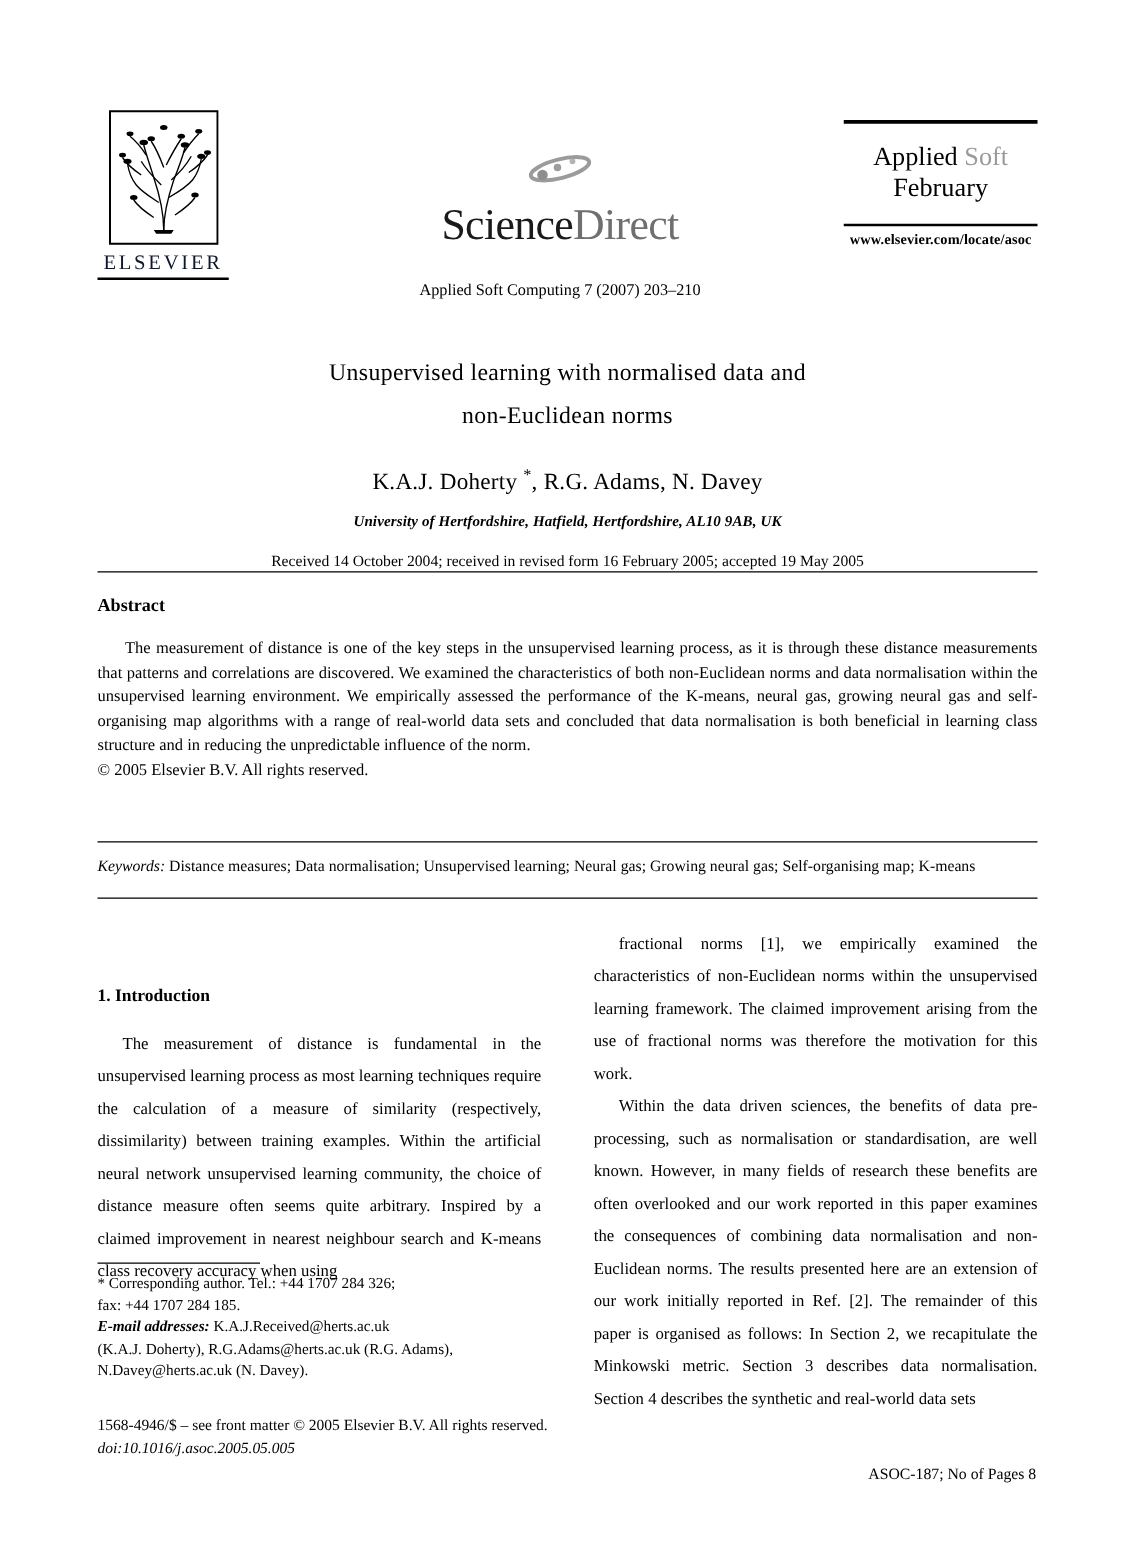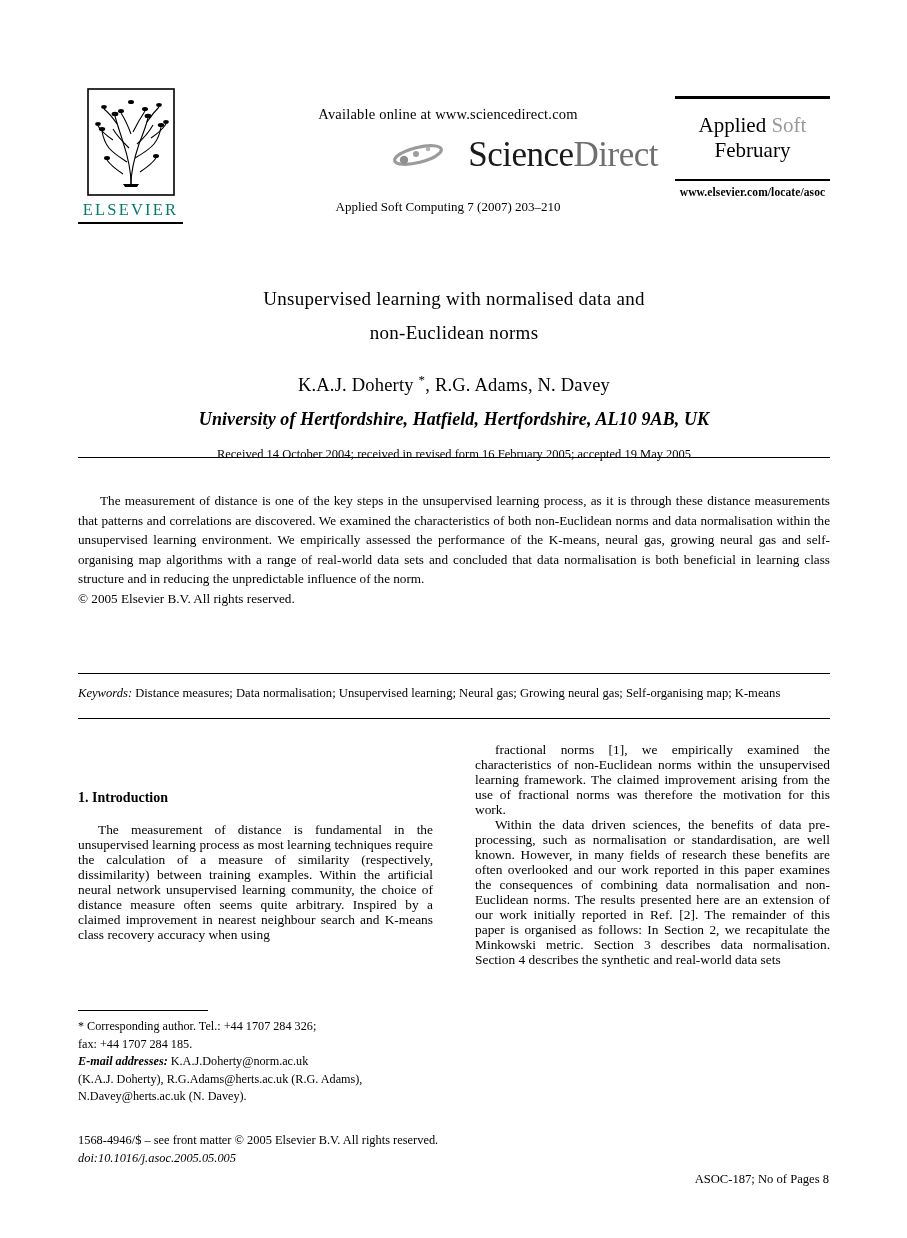--- a/index.html
+++ b/index.html
@@ -36,21 +36,21 @@
     top: 0px;
     width: 105px;
     text-align: center;
   }
   .tree-svg { display: block; margin: 0 auto; }
   .elsevier-word {
     font-family: "Liberation Serif", serif;
     font-size: 16.5px;
     letter-spacing: 2.2px;
     margin-top: 4px;
-    color: #0f766e;
+    color: #0f172a;
   }
   .elsevier-rule {
     width: 100%;
     height: 1.5px;
     background: #000;
     margin-top: 2px;
   }
 
   .sd-block {
     position: absolute;
@@ -62,21 +62,22 @@
   .sd-available {
     font-family: "Liberation Serif", serif;
     font-size: 14.5px;
     letter-spacing: 0.2px;
   }
   .sd-logo-row {
     margin-top: 12px;
     display: flex;
     align-items: center;
     justify-content: flex-end;
-    gap: 24px;
+    gap: 8px;
+    flex-direction: column;
   }
   .sd-wordmark {
     font-family: "Liberation Serif", serif;
     font-size: 35px;
     letter-spacing: -0.5px;
     color: #1a1a1a;
   }
   .sd-wordmark .light { color: #6f6f6f; }
   .sd-journalline {
     margin-top: 24px;
@@ -137,21 +138,21 @@
   .authors {
     margin-top: 22px;
     font-family: "Liberation Serif", serif;
     font-size: 18.5px;
     letter-spacing: 0.2px;
   }
   .authors sup { font-size: 13px; }
   .affiliation {
     margin-top: 13px;
     font-family: "Liberation Serif", serif;
-    font-size: 18px;
+    font-size: 12px;
     font-style: italic;
     font-weight: bold;
     letter-spacing: 0.1px;
   }
   .received {
     margin-top: 17px;
     font-family: "Liberation Serif", serif;
     font-size: 12.5px;
   }
 
@@ -214,21 +215,21 @@
   }
   .sec-head {
     font-family: "Liberation Serif", serif;
     font-size: 14px;
     font-weight: bold;
     margin: 0 0 16px 0;
   }
   .para {
     font-family: "Liberation Serif", serif;
     font-size: 13.4px;
-    line-height: 15px;
+    line-height: 26px;
     text-align: justify;
     margin: 0;
     text-indent: 20px;
   }
   .para + .para { margin-top: 0px; }
 
   
   .foot-rule {
     position: absolute;
     left: 78px;
@@ -309,21 +310,20 @@
           <ellipse cx="69" cy="68" rx="3" ry="2"></ellipse>
           <ellipse cx="44" cy="14" rx="3" ry="2"></ellipse>
         </g>
         <path d="M36 96 L52 96 L50 99 L38 99 Z" fill="#000"></path>
       </svg>
       <div class="elsevier-word">ELSEVIER</div>
       <div class="elsevier-rule"></div>
     </div>
 
     <div class="sd-block">
-      <div class="sd-available">Available online at www.sciencedirect.com</div>
       <div class="sd-logo-row">
         <svg width="52" height="34" viewBox="0 0 52 34">
           <ellipse cx="26" cy="17" rx="24" ry="7.5" fill="none" stroke="#9b9b9b" stroke-width="3.2" transform="rotate(-14 26 17)"></ellipse>
           <circle cx="12" cy="22" r="4.2" fill="#8e8e8e"></circle>
           <circle cx="24" cy="16" r="3.0" fill="#9d9d9d"></circle>
           <circle cx="36" cy="11" r="2.3" fill="#b3b3b3"></circle>
         </svg>
         <div class="sd-wordmark"><span>Science</span><span class="light">Direct</span></div>
       </div>
       <div class="sd-journalline">Applied Soft Computing 7 (2007) 203–210</div>
@@ -346,20 +346,21 @@
       <span>non-Euclidean norms</span>
     </h1>
     <div class="authors"><span>K.A.J. Doherty </span><sup>*</sup><span>, R.G. Adams, N. Davey</span></div>
     <div class="affiliation">University of Hertfordshire, Hatfield, Hertfordshire, AL10 9AB, UK</div>
     <div class="received">Received 14 October 2004; received in revised form 16 February 2005; accepted 19 May 2005</div>
   </div>
 
   <div class="rule-full rule-1"></div>
 
   <div class="abstract-sec">
+    <div class="abstract-head">Abstract</div>
     <div class="abstract-body"><span>The measurement of distance is one of the key steps in the unsupervised learning process, as it is through these distance measurements that patterns and correlations are discovered. We examined the characteristics of both non-Euclidean norms and data normalisation within the unsupervised learning environment. We empirically assessed the performance of the K-means, neural gas, growing neural gas and self-organising map algorithms with a range of real-world data sets and concluded that data normalisation is both beneficial in learning class structure and in reducing the unpredictable influence of the norm.</span>
       <span class="copyline">© 2005 Elsevier B.V. All rights reserved.</span>
     </div>
   </div>
 
   <div class="rule-full rule-2"></div>
 
   <div class="keywords"><i>Keywords:</i> <span>Distance measures; Data normalisation; Unsupervised learning; Neural gas; Growing neural gas; Self-organising map; K-means</span></div>
 
   <div class="rule-full rule-3"></div>
@@ -373,21 +374,21 @@
     <p class="para">fractional norms [1], we empirically examined the characteristics of non-Euclidean norms within the unsupervised learning framework. The claimed improvement arising from the use of fractional norms was therefore the motivation for this work.</p>
     <p class="para">Within the data driven sciences, the benefits of data pre-processing, such as normalisation or standardisation, are well known. However, in many fields of research these benefits are often overlooked and our work reported in this paper examines the consequences of combining data normalisation and non-Euclidean norms. The results presented here are an extension of our work initially reported in Ref. [2]. The remainder of this paper is organised as follows: In Section 2, we recapitulate the Minkowski metric. Section 3 describes data normalisation. Section 4 describes the synthetic and real-world data sets</p>
   </div>
 
   <div class="foot-rule"></div>
   <div class="footnote">
     <span class="star">*</span>
     <span>Corresponding author. Tel.: +44 1707 284 326;</span><br>
     <span>fax: +44 1707 284 185.</span><br>
     <i>E-mail addresses:</i>
-    <span>K.A.J.Doherty@norm.ac.uk</span><br>
+    <span>K.A.J.Received@herts.ac.uk</span><br>
     <span>(K.A.J. Doherty),</span>
     <span>R.G.Adams@herts.ac.uk (R.G. Adams),</span><br>
     <span>N.Davey@herts.ac.uk (N. Davey).</span>
   </div>
 
   <div class="bottom-left">
     <div>1568-4946/$ – see front matter © 2005 Elsevier B.V. All rights reserved.</div>
     <div class="doi">doi:10.1016/j.asoc.2005.05.005</div>
   </div>
   <div class="bottom-right">ASOC-187; No of Pages 8</div>

